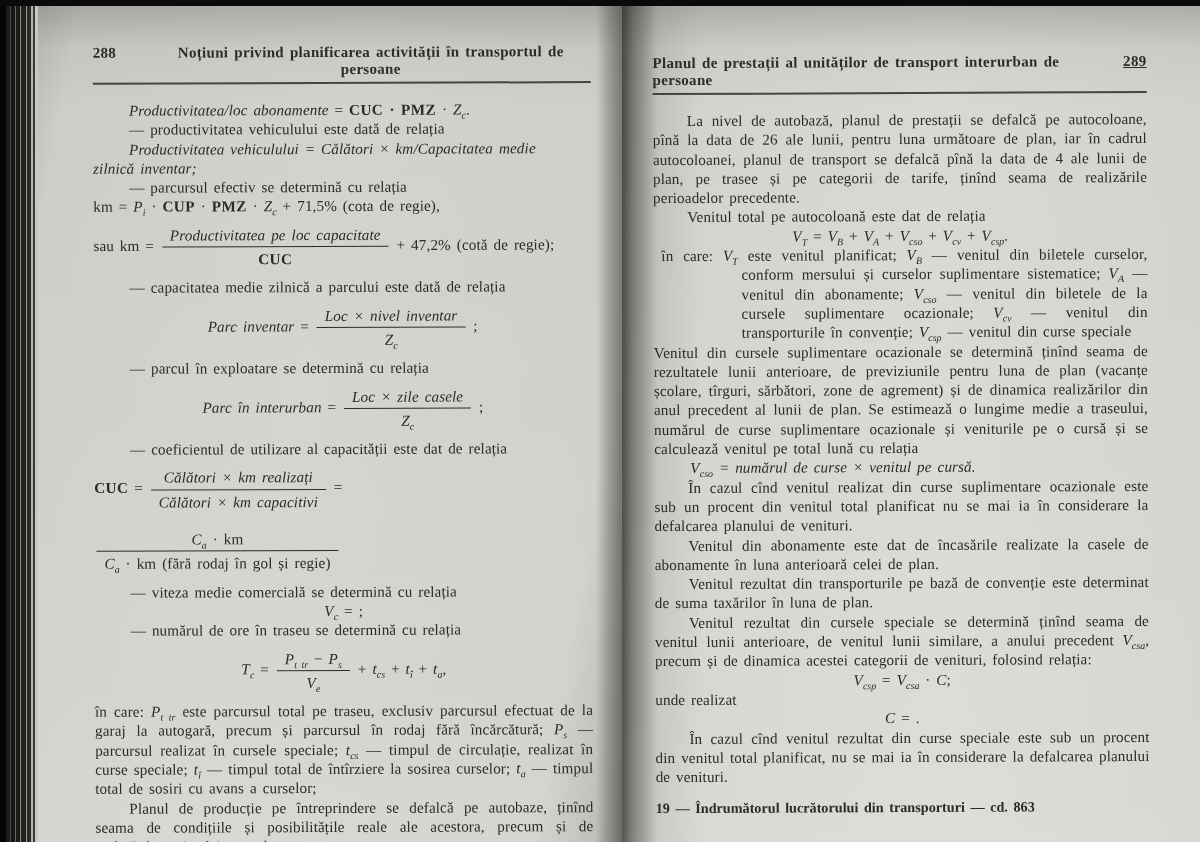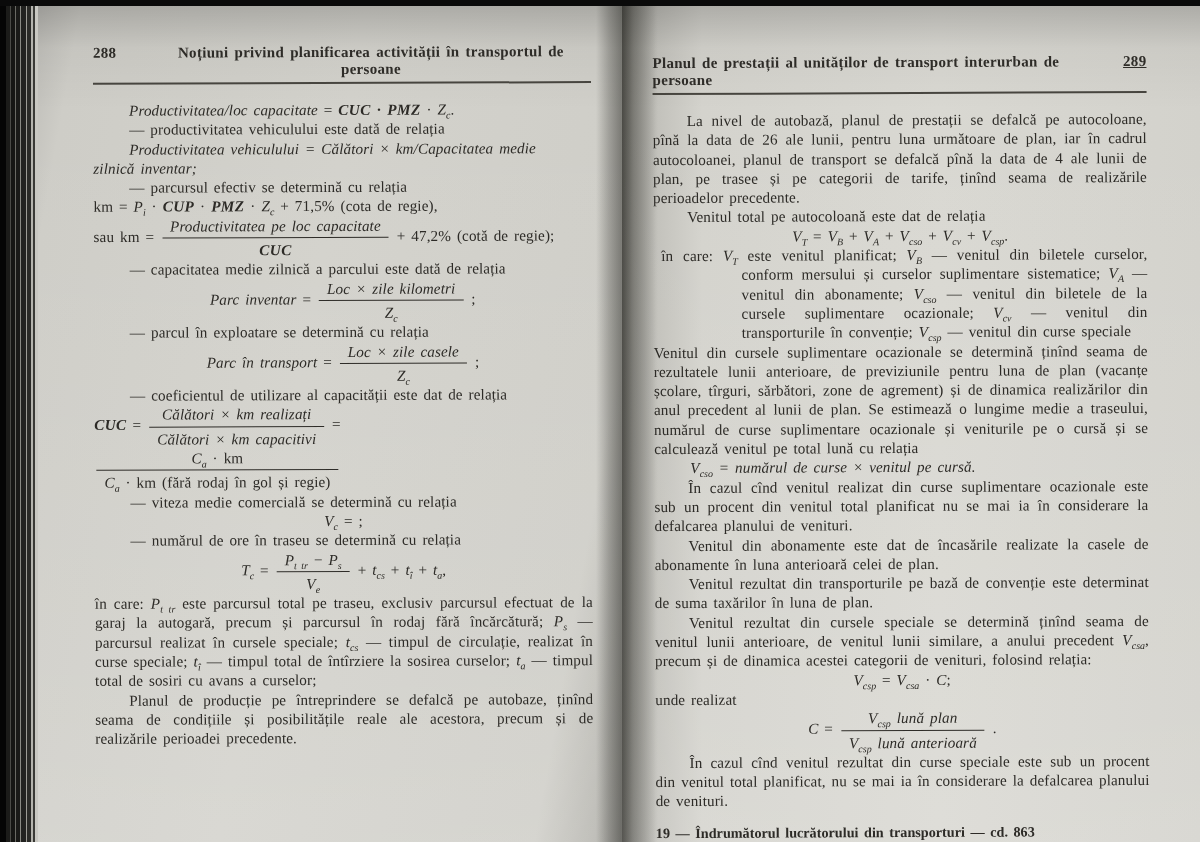--- a/index.html
+++ b/index.html
@@ -33,52 +33,52 @@
   .para{text-align:justify;}
   .pi{text-indent:34px;}
   .ind{padding-left:36px;}
   .out{margin-left:-10px;}
   .out2{margin-left:-20px;}
   .gap{margin-top:5px;}
   .hang{padding-left:88px;text-indent:-80px;}
   .fml{margin:8px 0 7px;}
   .fml.c{text-align:center;}
   .it{font-style:italic;}
-  .bd{font-weight:bold;letter-spacing:.4px;font-style:italic;}
+  .bd{font-weight:bold;letter-spacing:.4px;}
   sub{font-size:10px;font-style:italic;vertical-align:-4px;line-height:0;letter-spacing:0;}
-  .frac{display:inline-block;vertical-align:middle;text-align:center;margin:0 2px;}
+  .frac{display:inline-block;vertical-align:middle;text-align:center;margin:9px 2px;}
   .frac .num{display:block;padding:0 8px 2px;border-bottom:1.5px solid #2e2c28;}
   .frac .den{display:block;padding:2px 8px 0;}
   .foot{margin-top:14px;font-weight:bold;font-size:14.2px;word-spacing:2px;}
 </style>
 </head>
 <body>
 
 <div class="book">
   <div class="stack"></div>
 
   <div class="page page-left">
     <div class="pad-l">
       <div class="hdr">
         <span class="pnum">288</span>
         <span class="rt">Noțiuni privind planificarea activității în transportul de persoane</span>
       </div>
       <div class="hdr-rule"></div>
       <div class="body-txt">
-          <div class="blk ln ind"><span class="it">Productivitatea/loc capacitate</span><span> = </span><span class="bd">CUC · PMZ</span><span> · </span><span class="it">Z<sub>c</sub></span><span>.</span></div>
+          <div class="blk ln ind"><span class="it">Productivitatea/loc abonamente</span><span> = </span><span class="bd">CUC · PMZ</span><span> · </span><span class="it">Z<sub>c</sub></span><span>.</span></div>
           <div class="blk ln ind"><span>— productivitatea vehiculului este dată de relația</span></div>
           <div class="blk ln ind"><span class="it">Productivitatea vehiculului = Călători × km/Capacitatea medie</span></div>
           <div class="blk ln out2"><span class="it">zilnică inventar;</span></div>
           <div class="blk ln ind"><span>— parcursul efectiv se determină cu relația</span></div>
           <div class="blk ln"><span>km = </span><span class="it">P<sub>i</sub></span><span> · </span><span class="bd">CUP</span><span> · </span><span class="bd">PMZ</span><span> · </span><span class="it">Z<sub>c</sub></span><span> + 71,5% (cota de regie),</span></div>
           <div class="blk fml out"><span>sau km = </span><span class="frac"><span class="num"><span class="it">Productivitatea pe loc capacitate</span></span><span class="den"><span class="bd">CUC</span></span></span><span> + 47,2% (cotă de regie);</span></div>
           <div class="blk ln ind gap"><span>— capacitatea medie zilnică a parcului este dată de relația</span></div>
-          <div class="blk fml c"><span class="it">Parc inventar</span><span> = </span><span class="frac"><span class="num"><span class="it">Loc × zile kilometri</span></span><span class="den"><span class="it">Z<sub>c</sub></span></span></span><span> ;</span></div>
+          <div class="blk fml c"><span class="it">Parc inventar</span><span> = </span><span class="frac"><span class="num"><span class="it">Loc × nivel inventar</span></span><span class="den"><span class="it">Z<sub>c</sub></span></span></span><span> ;</span></div>
           <div class="blk ln ind gap"><span>— parcul în exploatare se determină cu relația</span></div>
-          <div class="blk fml c"><span class="it">Parc în transport</span><span> = </span><span class="frac"><span class="num"><span class="it">Loc × zile casele</span></span><span class="den"><span class="it">Z<sub>c</sub></span></span></span><span> ;</span></div>
+          <div class="blk fml c"><span class="it">Parc în interurban</span><span> = </span><span class="frac"><span class="num"><span class="it">Loc × zile casele</span></span><span class="den"><span class="it">Z<sub>c</sub></span></span></span><span> ;</span></div>
           <div class="blk ln ind gap"><span>— coeficientul de utilizare al capacității este dat de relația</span></div>
           <div class="blk fml out"><span class="bd">CUC</span><span> = </span><span class="frac"><span class="num"><span class="it">Călători × km realizați</span></span><span class="den"><span class="it">Călători × km capacitivi</span></span></span><span> = </span><span class="frac"><span class="num"><span class="it">C<sub>a</sub></span><span> · km</span></span><span class="den"><span class="it">C<sub>a</sub></span><span> · km (fără rodaj în gol și regie)</span></span></span></div>
           <div class="blk ln ind gap"><span>— viteza medie comercială se determină cu relația</span></div>
           <div class="blk fml c"><span class="it">V<sub>c</sub></span><span> = </span><span>;</span></div>
           <div class="blk ln ind gap"><span>— numărul de ore în traseu se determină cu relația</span></div>
           <div class="blk fml c"><span class="it">T<sub>c</sub></span><span> = </span><span class="frac"><span class="num"><span class="it">P<sub>t tr</sub></span><span> − </span><span class="it">P<sub>s</sub></span></span><span class="den"><span class="it">V<sub>e</sub></span></span></span><span> + </span><span class="it">t<sub>cs</sub></span><span> + </span><span class="it">t<sub>î</sub></span><span> + </span><span class="it">t<sub>a</sub></span><span>,</span></div>
           <div class="blk para gap"><span>în care: </span><span class="it">P<sub>t tr</sub></span><span> este parcursul total pe traseu, exclusiv parcursul efectuat de la garaj la autogară, precum și parcursul în rodaj fără încărcătură; </span><span class="it">P<sub>s</sub></span><span> — parcursul realizat în cursele speciale; </span><span class="it">t<sub>cs</sub></span><span> — timpul de circulație, realizat în curse speciale; </span><span class="it">t<sub>î</sub></span><span> — timpul total de întîrziere la sosirea curselor; </span><span class="it">t<sub>a</sub></span><span> — timpul total de sosiri cu avans a curselor;</span></div>
           <div class="blk para pi"><span>Planul de producție pe întreprindere se defalcă pe autobaze, ținînd seama de condițiile și posibilitățile reale ale acestora, precum și de realizările perioadei precedente.</span></div>
         </div>
     </div>
@@ -97,21 +97,21 @@
           <div class="blk fml c"><span class="it">V<sub>T</sub></span><span> = </span><span class="it">V<sub>B</sub></span><span> + </span><span class="it">V<sub>A</sub></span><span> + </span><span class="it">V<sub>cso</sub></span><span> + </span><span class="it">V<sub>cv</sub></span><span> + </span><span class="it">V<sub>csp</sub></span><span>.</span></div>
           <div class="blk para hang"><span>în care: </span><span class="it">V<sub>T</sub></span><span> este venitul planificat; </span><span class="it">V<sub>B</sub></span><span> — venitul din biletele curselor, conform mersului și curselor suplimentare sistematice; </span><span class="it">V<sub>A</sub></span><span> — venitul din abonamente; </span><span class="it">V<sub>cso</sub></span><span> — venitul din biletele de la cursele suplimentare ocazionale; </span><span class="it">V<sub>cv</sub></span><span> — venitul din transporturile în convenție; </span><span class="it">V<sub>csp</sub></span><span> — venitul din curse speciale</span></div>
           <div class="blk para"><span>Venitul din cursele suplimentare ocazionale se determină ținînd seama de rezultatele lunii anterioare, de previziunile pentru luna de plan (vacanțe școlare, tîrguri, sărbători, zone de agrement) și de dinamica realizărilor din anul precedent al lunii de plan. Se estimează o lungime medie a traseului, numărul de curse suplimentare ocazionale și veniturile pe o cursă și se calculează venitul pe total lună cu relația</span></div>
           <div class="blk fml ind"><span class="it">V<sub>cso</sub></span><span class="it"> = numărul de curse × venitul pe cursă.</span></div>
           <div class="blk para pi gap"><span>În cazul cînd venitul realizat din curse suplimentare ocazionale este sub un procent din venitul total planificat nu se mai ia în considerare la defalcarea planului de venituri.</span></div>
           <div class="blk para pi gap"><span>Venitul din abonamente este dat de încasările realizate la casele de abonamente în luna anterioară celei de plan.</span></div>
           <div class="blk para pi gap"><span>Venitul rezultat din transporturile pe bază de convenție este determinat de suma taxărilor în luna de plan.</span></div>
           <div class="blk para pi gap"><span>Venitul rezultat din cursele speciale se determină ținînd seama de venitul lunii anterioare, de venitul lunii similare, a anului precedent </span><span class="it">V<sub>csa</sub></span><span>, precum și de dinamica acestei categorii de venituri, folosind relația:</span></div>
           <div class="blk fml c"><span class="it">V<sub>csp</sub></span><span> = </span><span class="it">V<sub>csa</sub></span><span> · </span><span class="it">C</span><span>;</span></div>
           <div class="blk ln"><span>unde realizat</span></div>
-          <div class="blk fml c"><span class="it">C</span><span> = </span><span class="frac"><span class="num"><span class="it">V<sub>csp</sub></span><span class="it"> lună plan</span></span><span class="den"><span class="it">V<sub>csp</sub></span><span class="it"> lună anterioară</span></span></span><span> .</span></div>
+          <div class="blk fml c"><span class="it">C</span><span> = </span><span> .</span></div>
           <div class="blk para pi gap"><span>În cazul cînd venitul rezultat din curse speciale este sub un procent din venitul total planificat, nu se mai ia în considerare la defalcarea planului de venituri.</span></div>
         </div>
       <div class="foot">19 — Îndrumătorul lucrătorului din transporturi — cd. 863</div>
     </div>
   </div>
 
   <div class="gutter"></div>
   <div class="scan-top"></div>
 </div>
 

